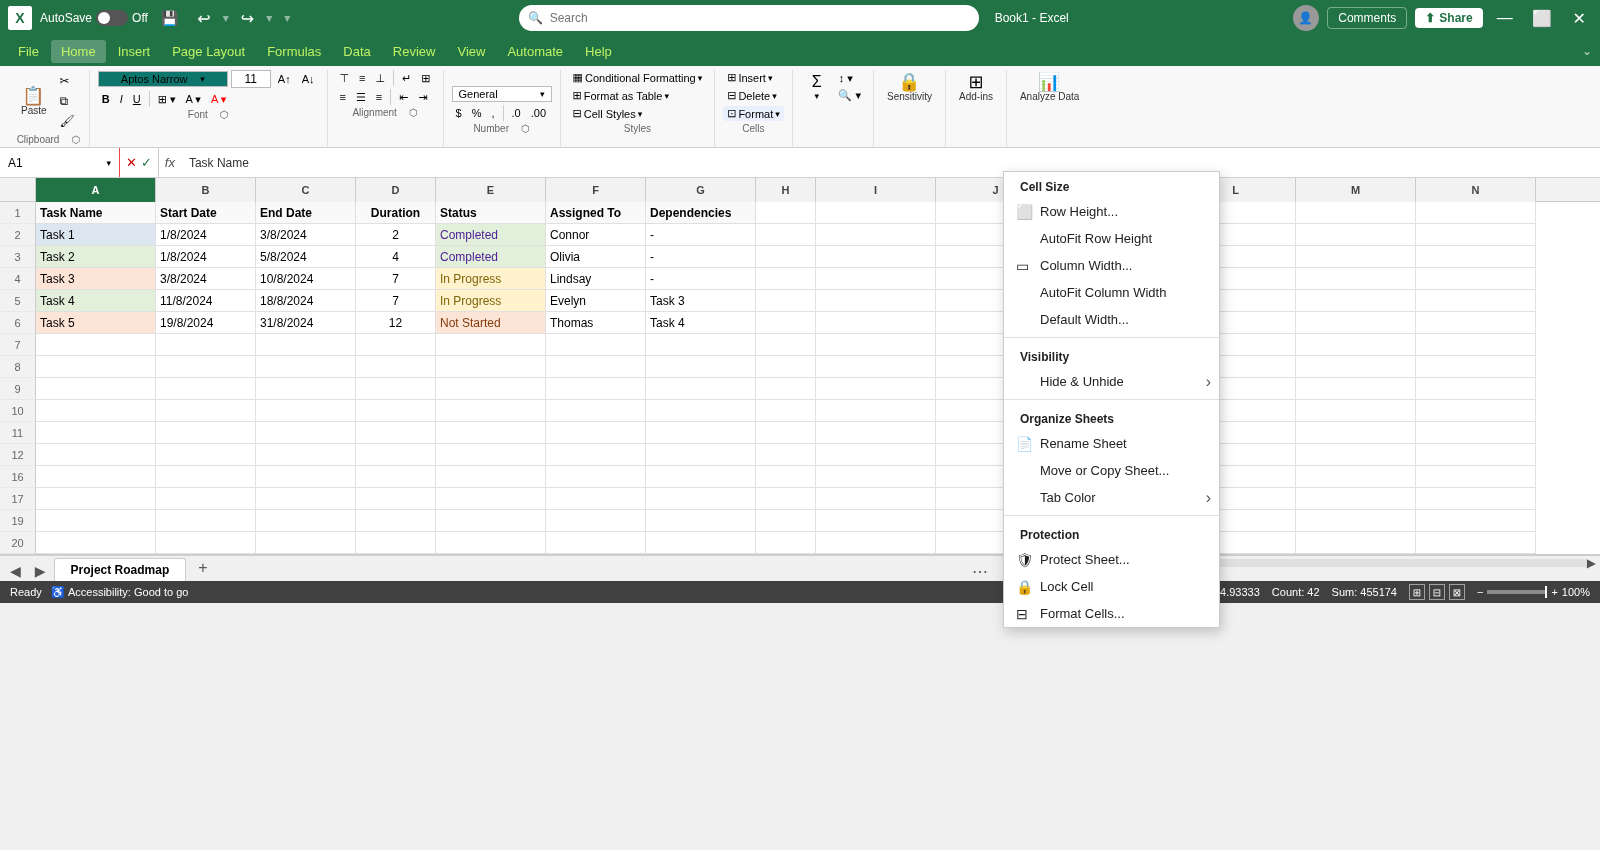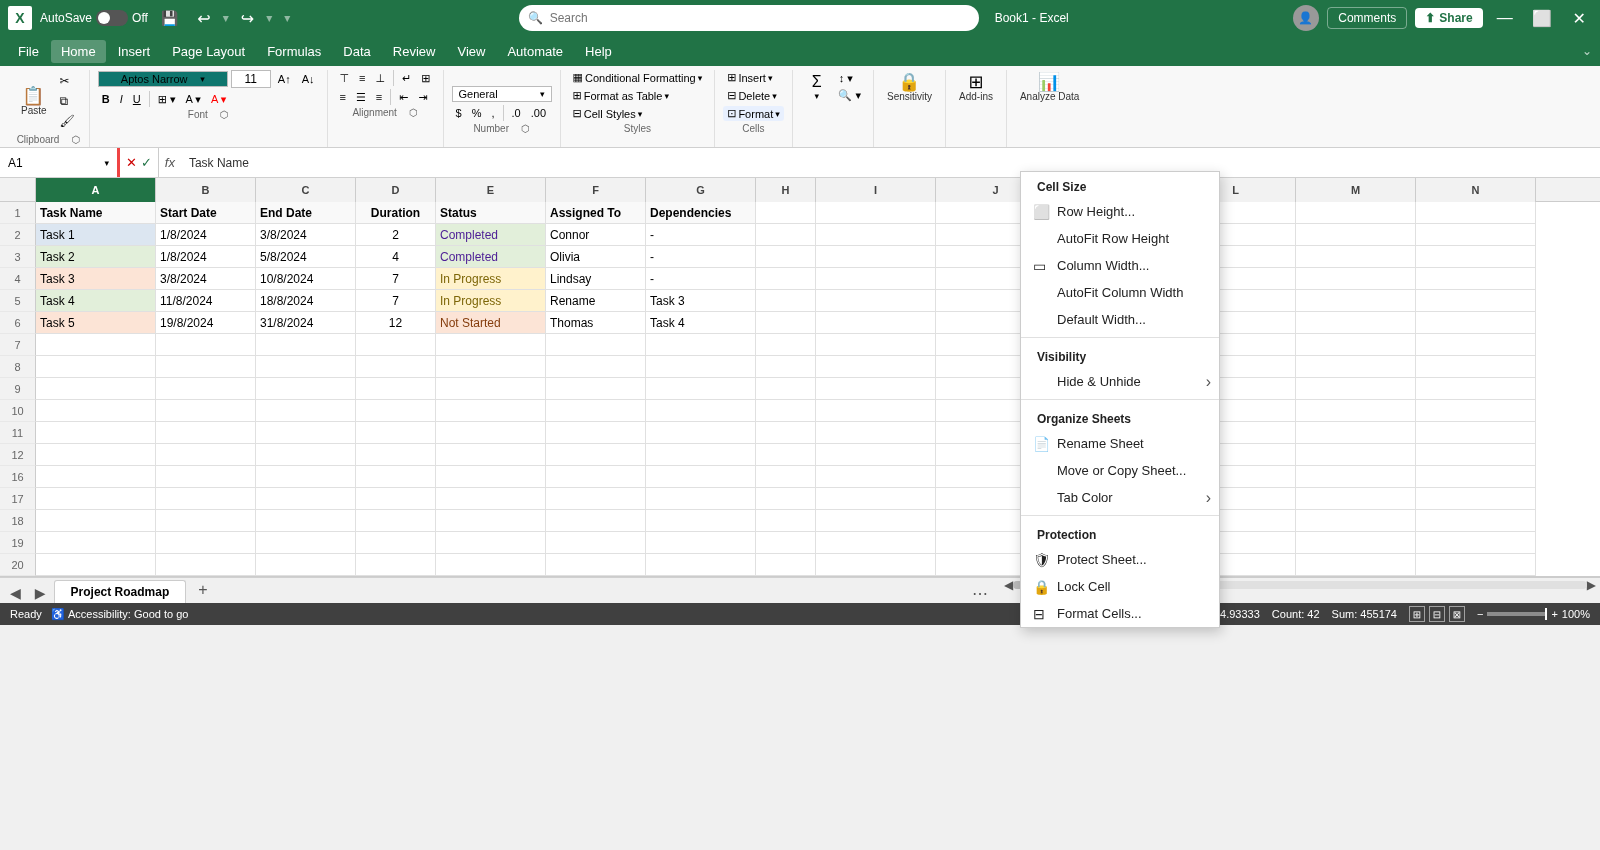--- a/index.html
+++ b/index.html
@@ -71,21 +71,21 @@
     
     #menu-bar {
       height: 30px;
       background: #217346;
       display: flex;
       align-items: center;
       padding: 0 8px;
       gap: 2px;
     }
     .menu-item {
-      color: #ffffff; padding: 4px 10px; font-size: 13px; cursor: pointer; border-radius: 3px;
+      color: #bef264; padding: 4px 10px; font-size: 13px; cursor: pointer; border-radius: 3px;
     }
     .menu-item.active { background: rgba(255,255,255,0.25); }
 
     
     #ribbon {
       background: #f8f8f8;
       border-bottom: 1px solid #d0d0d0;
       padding: 4px 8px 0;
       position: relative;
     }
@@ -126,21 +126,21 @@
     }
     .bold-btn { font-weight: bold; font-size: 14px; }
     .italic-btn { font-style: italic; font-size: 14px; }
     .underline-btn { text-decoration: underline; font-size: 14px; }
 
     
     #format-dropdown-menu {
       position: absolute;
       top: 105px;
       right: 380px;
-      width: 200px;
+      width: 217px;
       background: white;
       border: 1px solid #ccc;
       box-shadow: 2px 4px 12px rgba(0,0,0,0.2);
       z-index: 100;
       font-size: 13px;
     }
     .dropdown-section-label {
       padding: 8px 16px 4px;
       font-weight: 700;
       font-size: 12px;
@@ -167,21 +167,21 @@
     
     #formula-bar {
       height: 30px;
       background: white;
       border-bottom: 1px solid #d0d0d0;
       display: flex;
       align-items: center;
       gap: 0;
     }
     .name-box {
-      width: 120px; border-right: 3px solid #ef4444; padding: 0 8px;
+      width: 120px; border-right: 1px solid #ef4444; padding: 0 8px;
       font-size: 12px; display: flex; align-items: center; justify-content: space-between;
       height: 100%;
     }
     .formula-bar-icons {
       display: flex; align-items: center; gap: 4px; padding: 0 6px; height: 100%;
       border-right: 1px solid #ccc;
     }
     .formula-bar-icons span { cursor: pointer; font-size: 13px; color: #555; }
     .formula-input {
       flex: 1; padding: 0 8px; font-size: 12px; color: #333; display: flex; align-items: center;
@@ -713,21 +713,21 @@
         <div class="grid-cell cw-extra"></div>
         <div class="grid-cell cw-extra"></div>
       </div>
       <div class="grid-row">
         <div class="row-num">5</div>
         <div class="grid-cell cell-task-4 cw-a">Task 4</div>
         <div class="grid-cell cw-b">11/8/2024</div>
         <div class="grid-cell cw-c">18/8/2024</div>
         <div class="grid-cell cw-d">7</div>
         <div class="grid-cell cell-in-progress cw-e">In Progress</div>
-        <div class="grid-cell cw-f">Rename</div>
+        <div class="grid-cell cw-f">Evelyn</div>
         <div class="grid-cell cw-g">Task 3</div>
         <div class="grid-cell cw-h"></div>
         <div class="grid-cell cw-extra"></div>
         <div class="grid-cell cw-extra"></div>
         <div class="grid-cell cw-extra"></div>
         <div class="grid-cell cw-extra"></div>
         <div class="grid-cell cw-extra"></div>
         <div class="grid-cell cw-extra"></div>
       </div>
       <div class="grid-row">
@@ -877,37 +877,20 @@
         <div class="grid-cell cw-g"></div>
         <div class="grid-cell cw-h"></div>
         <div class="grid-cell cw-extra"></div>
         <div class="grid-cell cw-extra"></div>
         <div class="grid-cell cw-extra"></div>
         <div class="grid-cell cw-extra"></div>
         <div class="grid-cell cw-extra"></div>
         <div class="grid-cell cw-extra"></div>
       </div>
       <div class="grid-row">
-        <div class="row-num">18</div>
-        <div class="grid-cell cw-a"></div>
-        <div class="grid-cell cw-b"></div>
-        <div class="grid-cell cw-c"></div>
-        <div class="grid-cell cw-d"></div>
-        <div class="grid-cell cw-e"></div>
-        <div class="grid-cell cw-f"></div>
-        <div class="grid-cell cw-g"></div>
-        <div class="grid-cell cw-h"></div>
-        <div class="grid-cell cw-extra"></div>
-        <div class="grid-cell cw-extra"></div>
-        <div class="grid-cell cw-extra"></div>
-        <div class="grid-cell cw-extra"></div>
-        <div class="grid-cell cw-extra"></div>
-        <div class="grid-cell cw-extra"></div>
-      </div>
-      <div class="grid-row">
         <div class="row-num">19</div>
         <div class="grid-cell cw-a"></div>
         <div class="grid-cell cw-b"></div>
         <div class="grid-cell cw-c"></div>
         <div class="grid-cell cw-d"></div>
         <div class="grid-cell cw-e"></div>
         <div class="grid-cell cw-f"></div>
         <div class="grid-cell cw-g"></div>
         <div class="grid-cell cw-h"></div>
         <div class="grid-cell cw-extra"></div>

